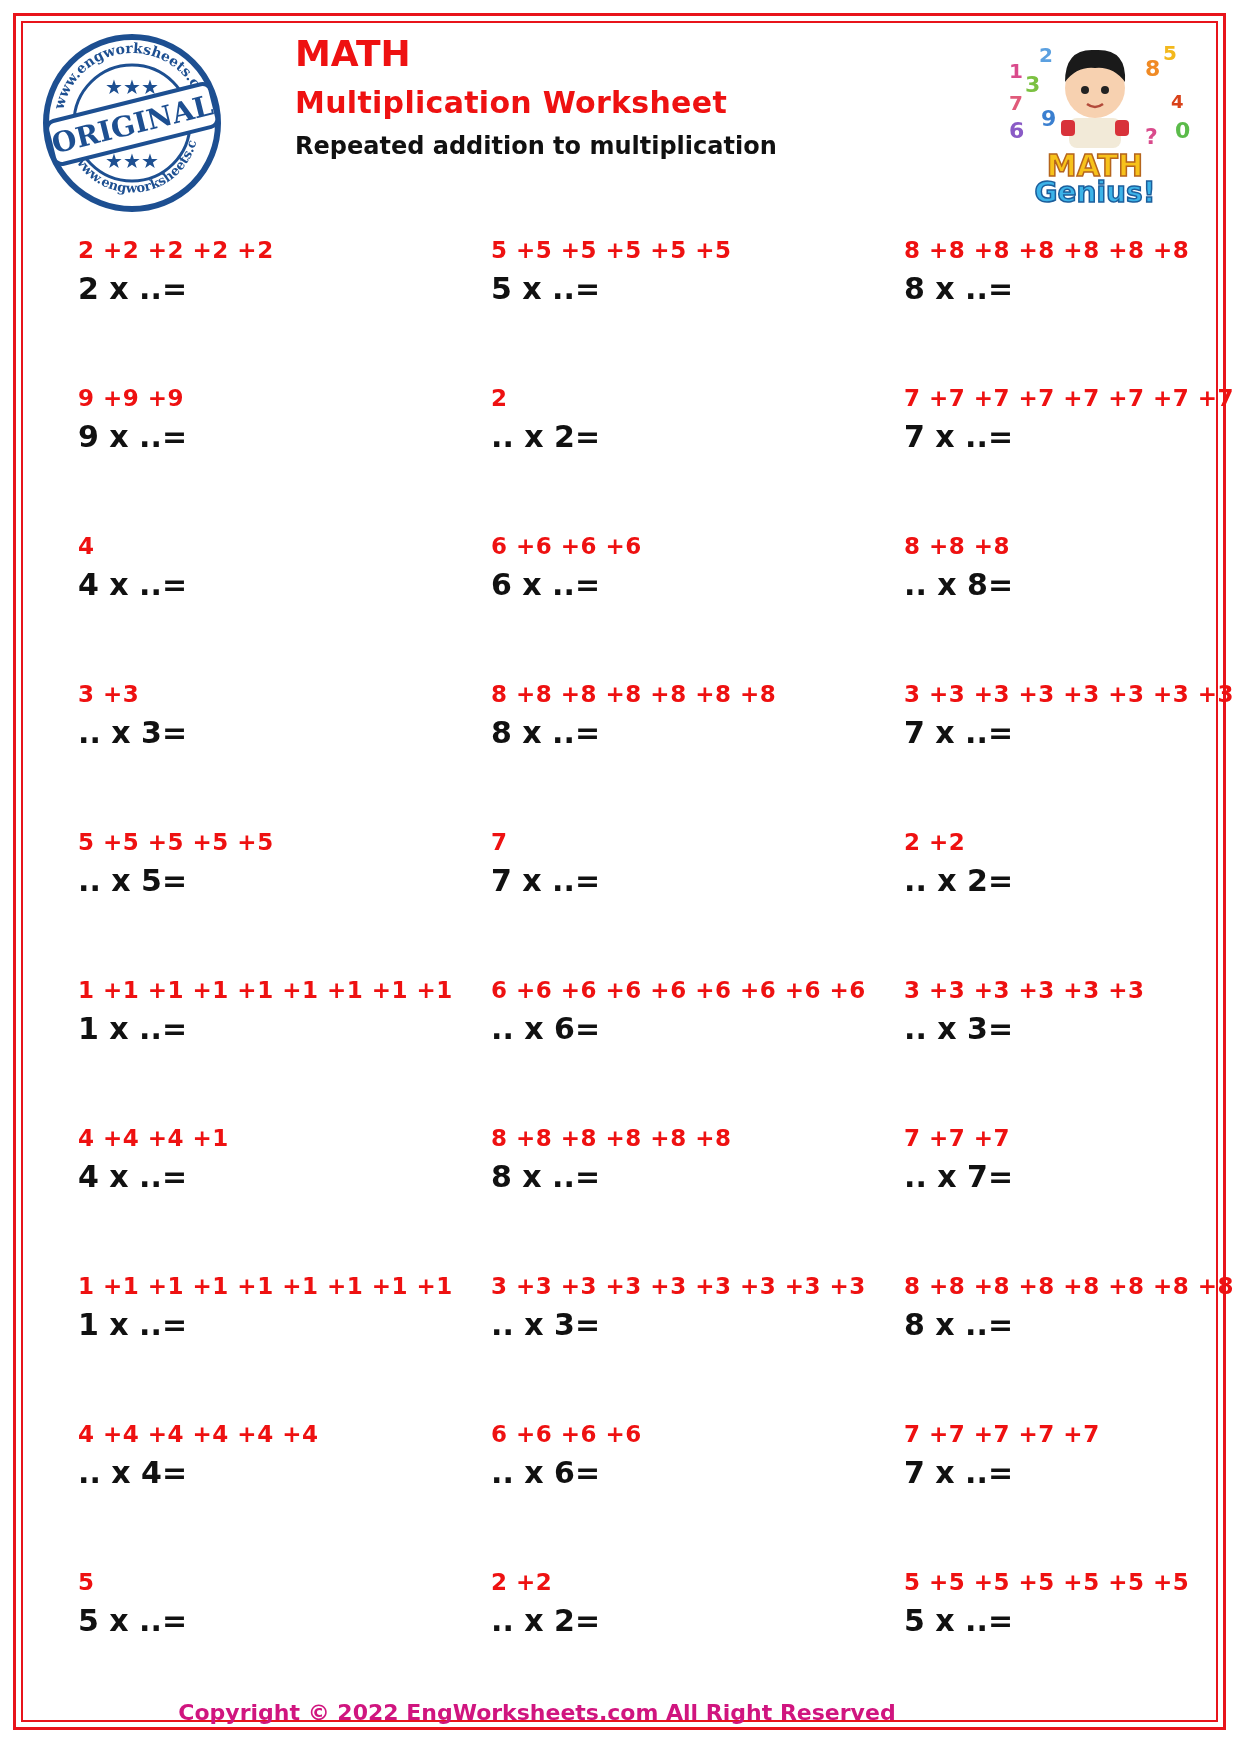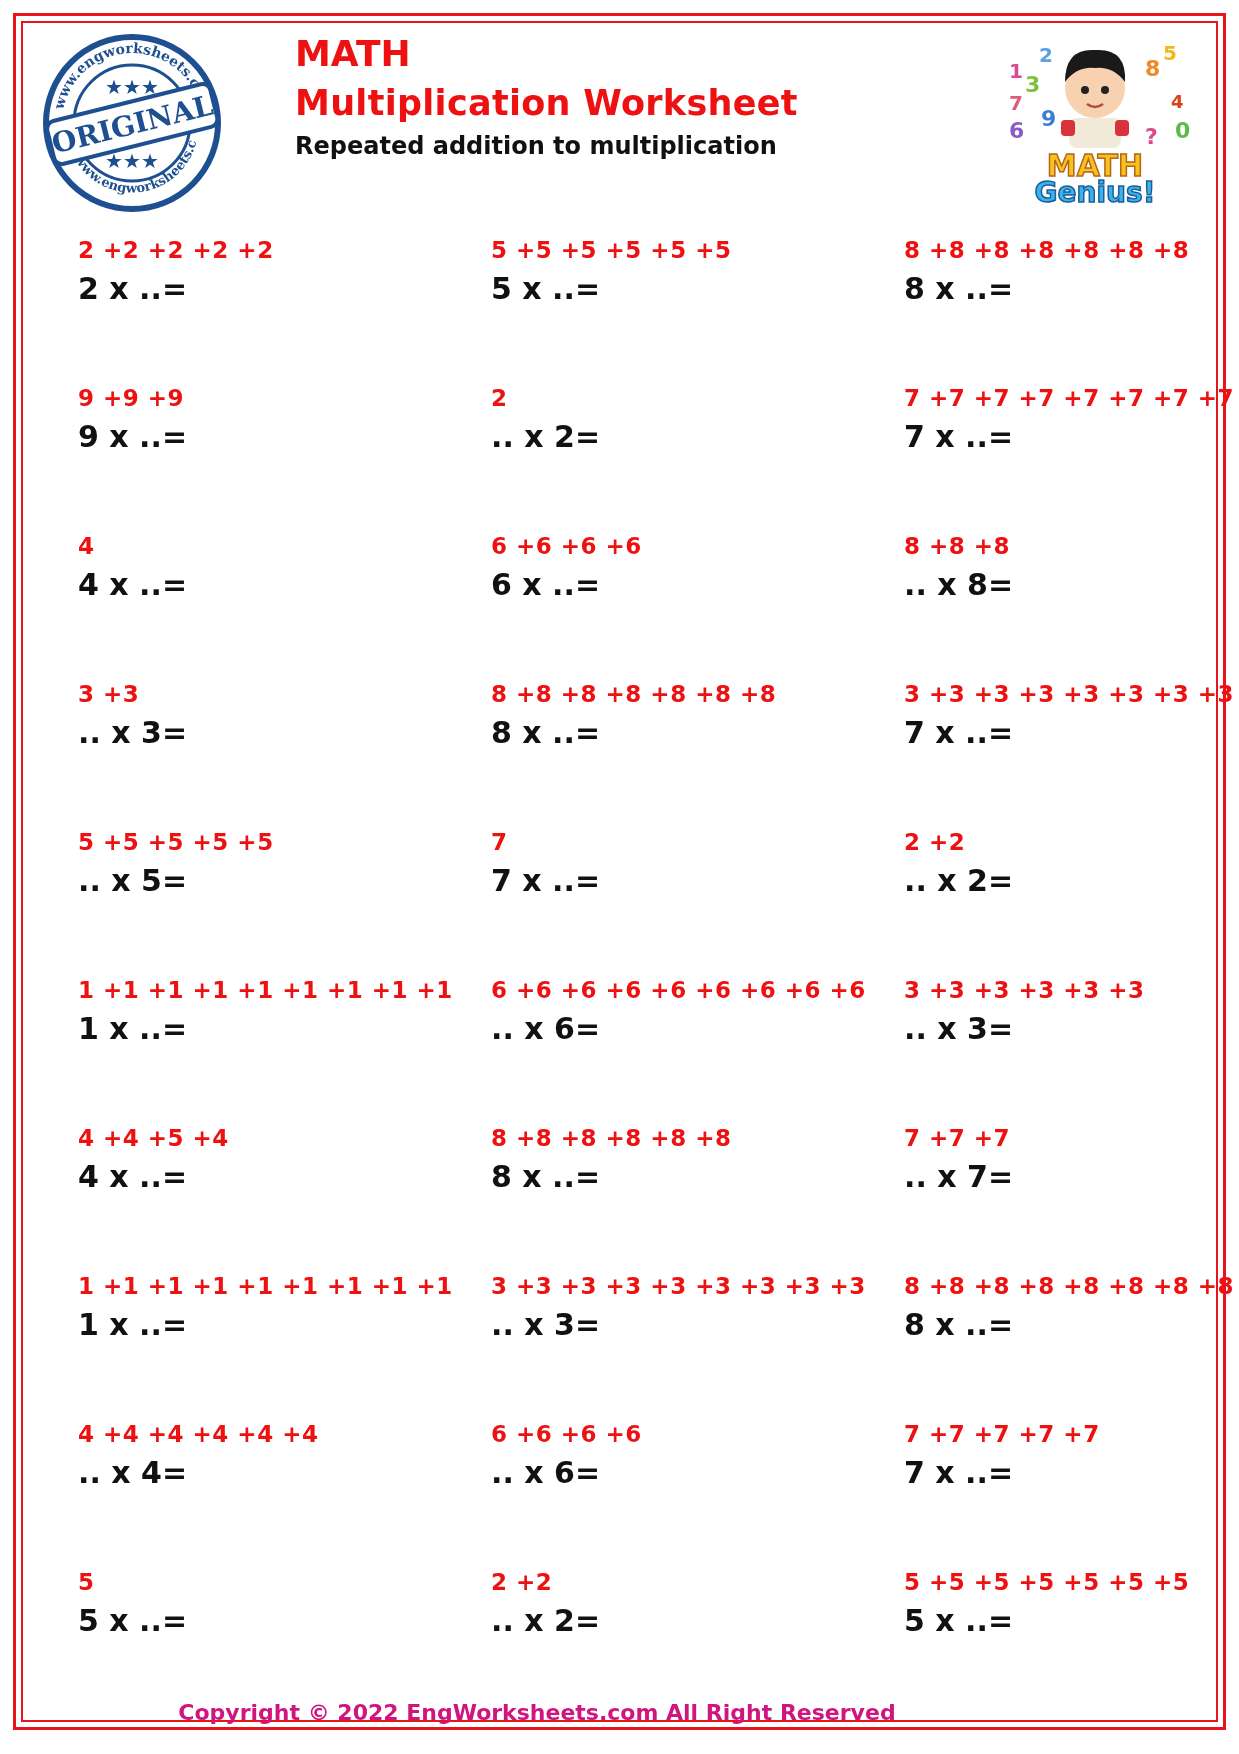--- a/index.html
+++ b/index.html
@@ -2,21 +2,21 @@
 <html><head>
 <meta charset="utf-8">
 <style>
   html, body { margin: 0; padding: 0; background: #ffffff; }
   body { width: 1239px; height: 1754px; position: relative; overflow: hidden; font-family: "DejaVu Sans", sans-serif; }
   .border-outer { position: absolute; left: 13px; top: 13px; width: 1213px; height: 1717px; border: 3px solid #e8141b; box-sizing: border-box; }
   .border-inner { position: absolute; left: 21px; top: 21px; width: 1197px; height: 1701px; border: 2px solid #e8141b; box-sizing: border-box; }
   .stamp { position: absolute; left: 32px; top: 28px; width: 200px; height: 185px; }
   .title-block { position: absolute; left: 295px; top: 34px; }
   .title-1 { font-family: "DejaVu Sans", sans-serif; font-weight: bold; color: #ee1111; font-size: 36px; line-height: 40px; margin: 0; }
-  .title-2 { font-family: "DejaVu Sans", sans-serif; font-weight: bold; color: #ee1111; font-size: 35px; line-height: 58px; margin: 0; letter-spacing: 0.3px; }
+  .title-2 { font-family: "DejaVu Sans", sans-serif; font-weight: bold; color: #ee1111; font-size: 30px; line-height: 58px; margin: 0; letter-spacing: 0.3px; }
   .subtitle { font-family: "DejaVu Sans", sans-serif; font-weight: bold; color: #111; font-size: 24px; line-height: 28px; margin: 0; }
   .mascot { position: absolute; left: 995px; top: 26px; width: 200px; height: 180px; }
   .grid { position: absolute; left: 78px; top: 236px; width: 1150px; display: grid; grid-template-columns: 413px 413px 320px; grid-auto-rows: 148px; }
   .cell { position: relative; }
   .addition { color: #ee1111; font-weight: bold; font-size: 23px; line-height: 28px; white-space: nowrap; letter-spacing: 0.5px; }
   .equation { color: #111; font-weight: bold; font-size: 30px; line-height: 40px; margin-top: 5px; white-space: nowrap; }
   .footer { position: absolute; left: 0; width: 1074px; top: 1700px; text-align: center; color: #d0157f; font-weight: bold; font-size: 22px; }
 </style>
 </head>
 <body>
@@ -142,21 +142,21 @@
     </div>
     <div class="cell">
       <div class="addition">6 +6 +6 +6 +6 +6 +6 +6 +6</div>
       <div class="equation">.. x 6=</div>
     </div>
     <div class="cell">
       <div class="addition">3 +3 +3 +3 +3 +3</div>
       <div class="equation">.. x 3=</div>
     </div>
     <div class="cell">
-      <div class="addition">4 +4 +5 +4</div>
+      <div class="addition">4 +4 +4 +1</div>
       <div class="equation">4 x ..=</div>
     </div>
     <div class="cell">
       <div class="addition">8 +8 +8 +8 +8 +8</div>
       <div class="equation">8 x ..=</div>
     </div>
     <div class="cell">
       <div class="addition">7 +7 +7</div>
       <div class="equation">.. x 7=</div>
     </div>

